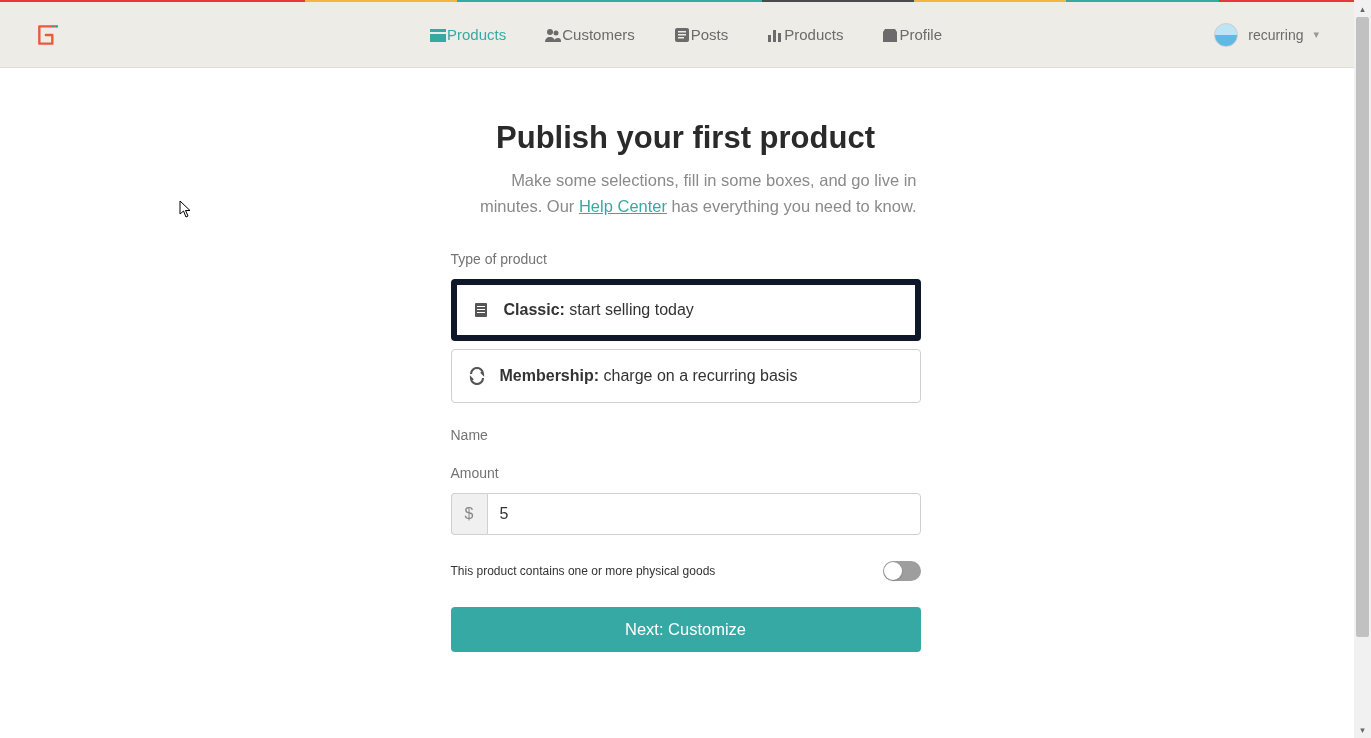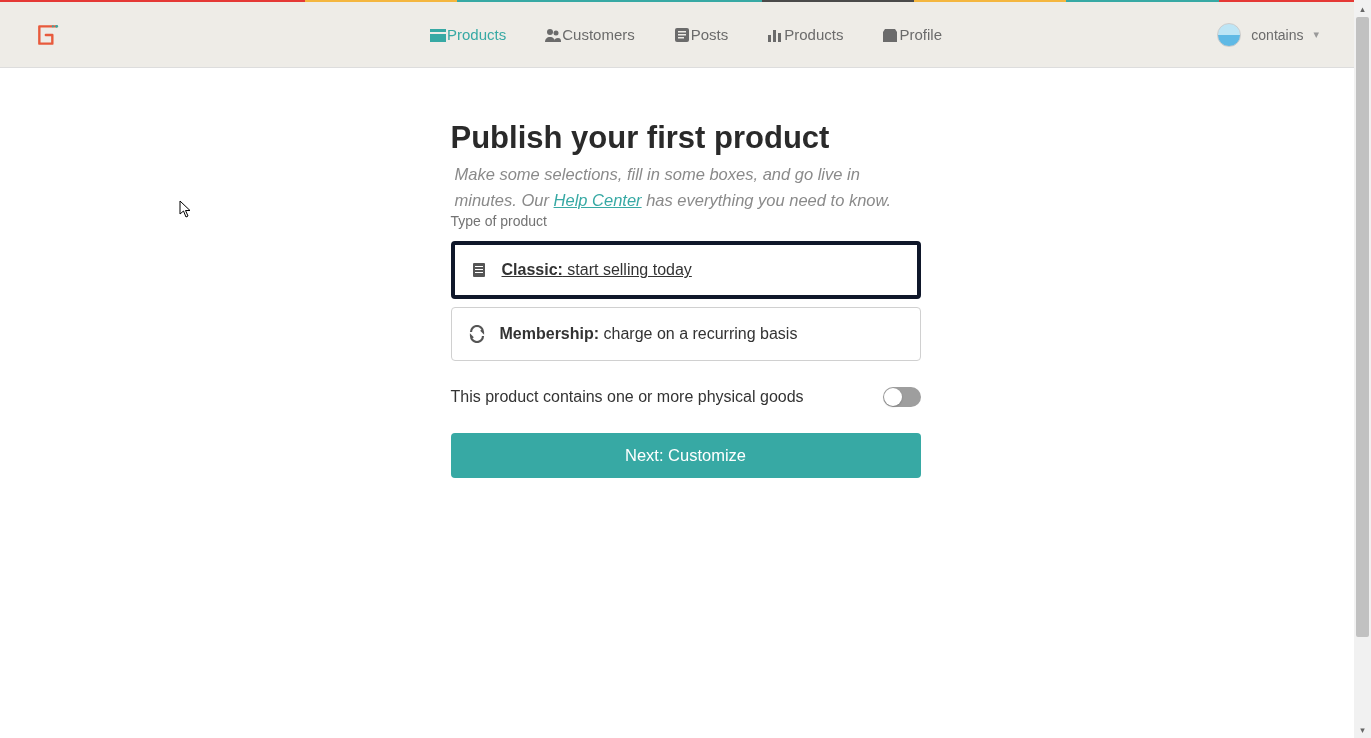--- a/index.html
+++ b/index.html
@@ -13,45 +13,45 @@
 .nav-item { display: flex; align-items: center; gap: 0; color: #6b6b6b; font-size: 15px; font-weight: 500; cursor: pointer; }
 .nav-item.active { color: #37a9a4; }
 .nav-icon { width: 18px; height: 18px; display: flex; align-items: center; justify-content: center; }
 .nav-icon svg { width: 100%; height: 100%; }
 .user-menu { position: absolute; right: 52px; display: flex; align-items: center; gap: 10px; cursor: pointer; }
 .avatar { width: 24px; height: 24px; border-radius: 50%; background: linear-gradient(to bottom, #bde5f5 50%, #5fb9e5 50%); border: 1px solid #ccc; }
 .username { color: #6b6b6b; font-size: 14px; }
 .chevron { color: #999; font-size: 11px; }
 
 .main { max-width: 470px; margin: 0 auto; padding-top: 52px; }
-.page-title { font-size: 31px; font-weight: 700; color: #2a2a2a; margin-bottom: 6px; }
-.page-subtitle { text-align: left; font-size: 16.5px; color: #8a8a8a; line-height: 1.55; padding: 0 4px; font-style: italic; }
+.page-title { text-align: center; font-size: 31px; font-weight: 700; color: #2a2a2a; margin-bottom: 12px; }
+.page-subtitle { text-align: right; font-size: 16.5px; color: #8a8a8a; line-height: 1.55; margin-bottom: 32px; padding: 0 4px; }
 .page-subtitle a { color: #37a9a4; text-decoration: underline; }
 
 .field-label { font-size: 14px; color: #737373; font-weight: 500; margin-bottom: 12px; display: block; }
 
 .type-options { display: flex; flex-direction: column; gap: 8px; margin-bottom: 24px; }
 .type-option { border: 1px solid #d0d0d0; border-radius: 4px; padding: 17px 16px; display: flex; align-items: center; gap: 14px; cursor: pointer; font-size: 16px; }
-.type-option.selected { border: 4px solid #0f172a; padding: 16px 15px; text-decoration: underline; }
+.type-option.selected { border: 6px solid #0f172a; padding: 16px 15px; }
 .type-option .opt-icon { width: 18px; height: 18px; color: #555; flex-shrink: 0; }
 .type-option .opt-icon svg { width: 100%; height: 100%; }
 .type-option .opt-title { font-weight: 700; color: #333; }
 .type-option .opt-desc { color: #333; font-weight: 400; }
 
 .text-input { width: 100%; border: 1px solid #d0d0d0; border-radius: 4px; padding: 11px 12px; font-size: 16px; color: #333; }
 .text-input::placeholder { color: #aaa; }
 
 .field-group { margin-bottom: 22px; }
 
 .amount-row { display: flex; }
 .currency-prefix { width: 36px; background: #f0f0f0; border: 1px solid #d0d0d0; border-right: none; border-radius: 4px 0 0 4px; display: flex; align-items: center; justify-content: center; color: #888; font-size: 16px; }
 .amount-input { flex: 1; border: 1px solid #d0d0d0; border-radius: 0 4px 4px 0; padding: 11px 12px; font-size: 16px; color: #333; }
 
 .toggle-row { display: flex; align-items: center; justify-content: space-between; margin-top: 26px; margin-bottom: 26px; }
-.toggle-label { font-size: 16px; color: #333; }
+.toggle-label { font-size: 12px; color: #333; }
 .toggle { width: 38px; height: 20px; background: #9e9e9e; border-radius: 20px; position: relative; cursor: pointer; }
 .toggle-knob { width: 18px; height: 18px; background: #fff; border-radius: 50%; position: absolute; top: 1px; left: 1px; box-shadow: 0 1px 2px rgba(0,0,0,.2); }
 
 .next-btn { width: 100%; background: #37a9a4; color: #fff; border: none; border-radius: 4px; padding: 13px; font-size: 16.5px; font-weight: 500; cursor: pointer; }
 
 .scrollbar { position: fixed; right: 0; top: 0; width: 17px; height: 100%; background: #f1f1f1; }
 .scrollbar-thumb { position: absolute; top: 17px; left: 2px; width: 13px; height: 620px; background: #c1c1c1; border-radius: 2px; }
 .scrollbar-arrow { position: absolute; width: 17px; height: 17px; display: flex; align-items: center; justify-content: center; font-size: 9px; color: #666; }
 .scrollbar-arrow.up { top: 0; }
 .scrollbar-arrow.down { bottom: 0; }
@@ -129,21 +129,21 @@
           <svg viewBox="0 0 18 18" fill="currentColor">
             <path d="M2 6 L4 3 L14 3 L16 6 Z"></path>
             <rect x="2" y="6" width="14" height="10"></rect>
           </svg>
         </span>
       <span>Profile</span>
     </div>
   </nav>
   <div class="user-menu">
     <div class="avatar"></div>
-    <span class="username">contains</span>
+    <span class="username">recurring</span>
     <span class="chevron">▾</span>
   </div>
 </header>
 
 <main class="main">
   <h1 class="page-title">Publish your first product</h1>
   <p class="page-subtitle">
     <span>Make some selections, fill in some boxes, and go live in minutes. Our </span><a href="#">Help Center</a><span> has everything you need to know.</span>
   </p>
 
@@ -161,22 +161,30 @@
     <div class="type-option">
       <span class="opt-icon"><svg viewBox="0 0 18 18" fill="none" stroke="currentColor" stroke-width="2.2">
             <path d="M3 7 A6 6 0 0 1 15 7 L13 5"></path>
             <path d="M15 11 A6 6 0 0 1 3 11 L5 13"></path>
           </svg></span>
       <span><span class="opt-title">Membership:</span><span class="opt-desc"> charge on a recurring basis</span></span>
     </div>
   </div>
 
   <div class="field-group">
-  </div>
-
+    <label class="field-label">Name</label>
+  </div>
+
+  <div class="field-group">
+    <label class="field-label">Amount</label>
+    <div class="amount-row">
+      <div class="currency-prefix">$</div>
+      <input class="amount-input" type="text" value="5" style="">
+    </div>
+  </div>
 
   <div class="toggle-row">
     <span class="toggle-label">This product contains one or more physical goods</span>
     <div class="toggle">
       <div class="toggle-knob"></div>
     </div>
   </div>
 
   <button class="next-btn">Next: Customize</button>
 </main>

